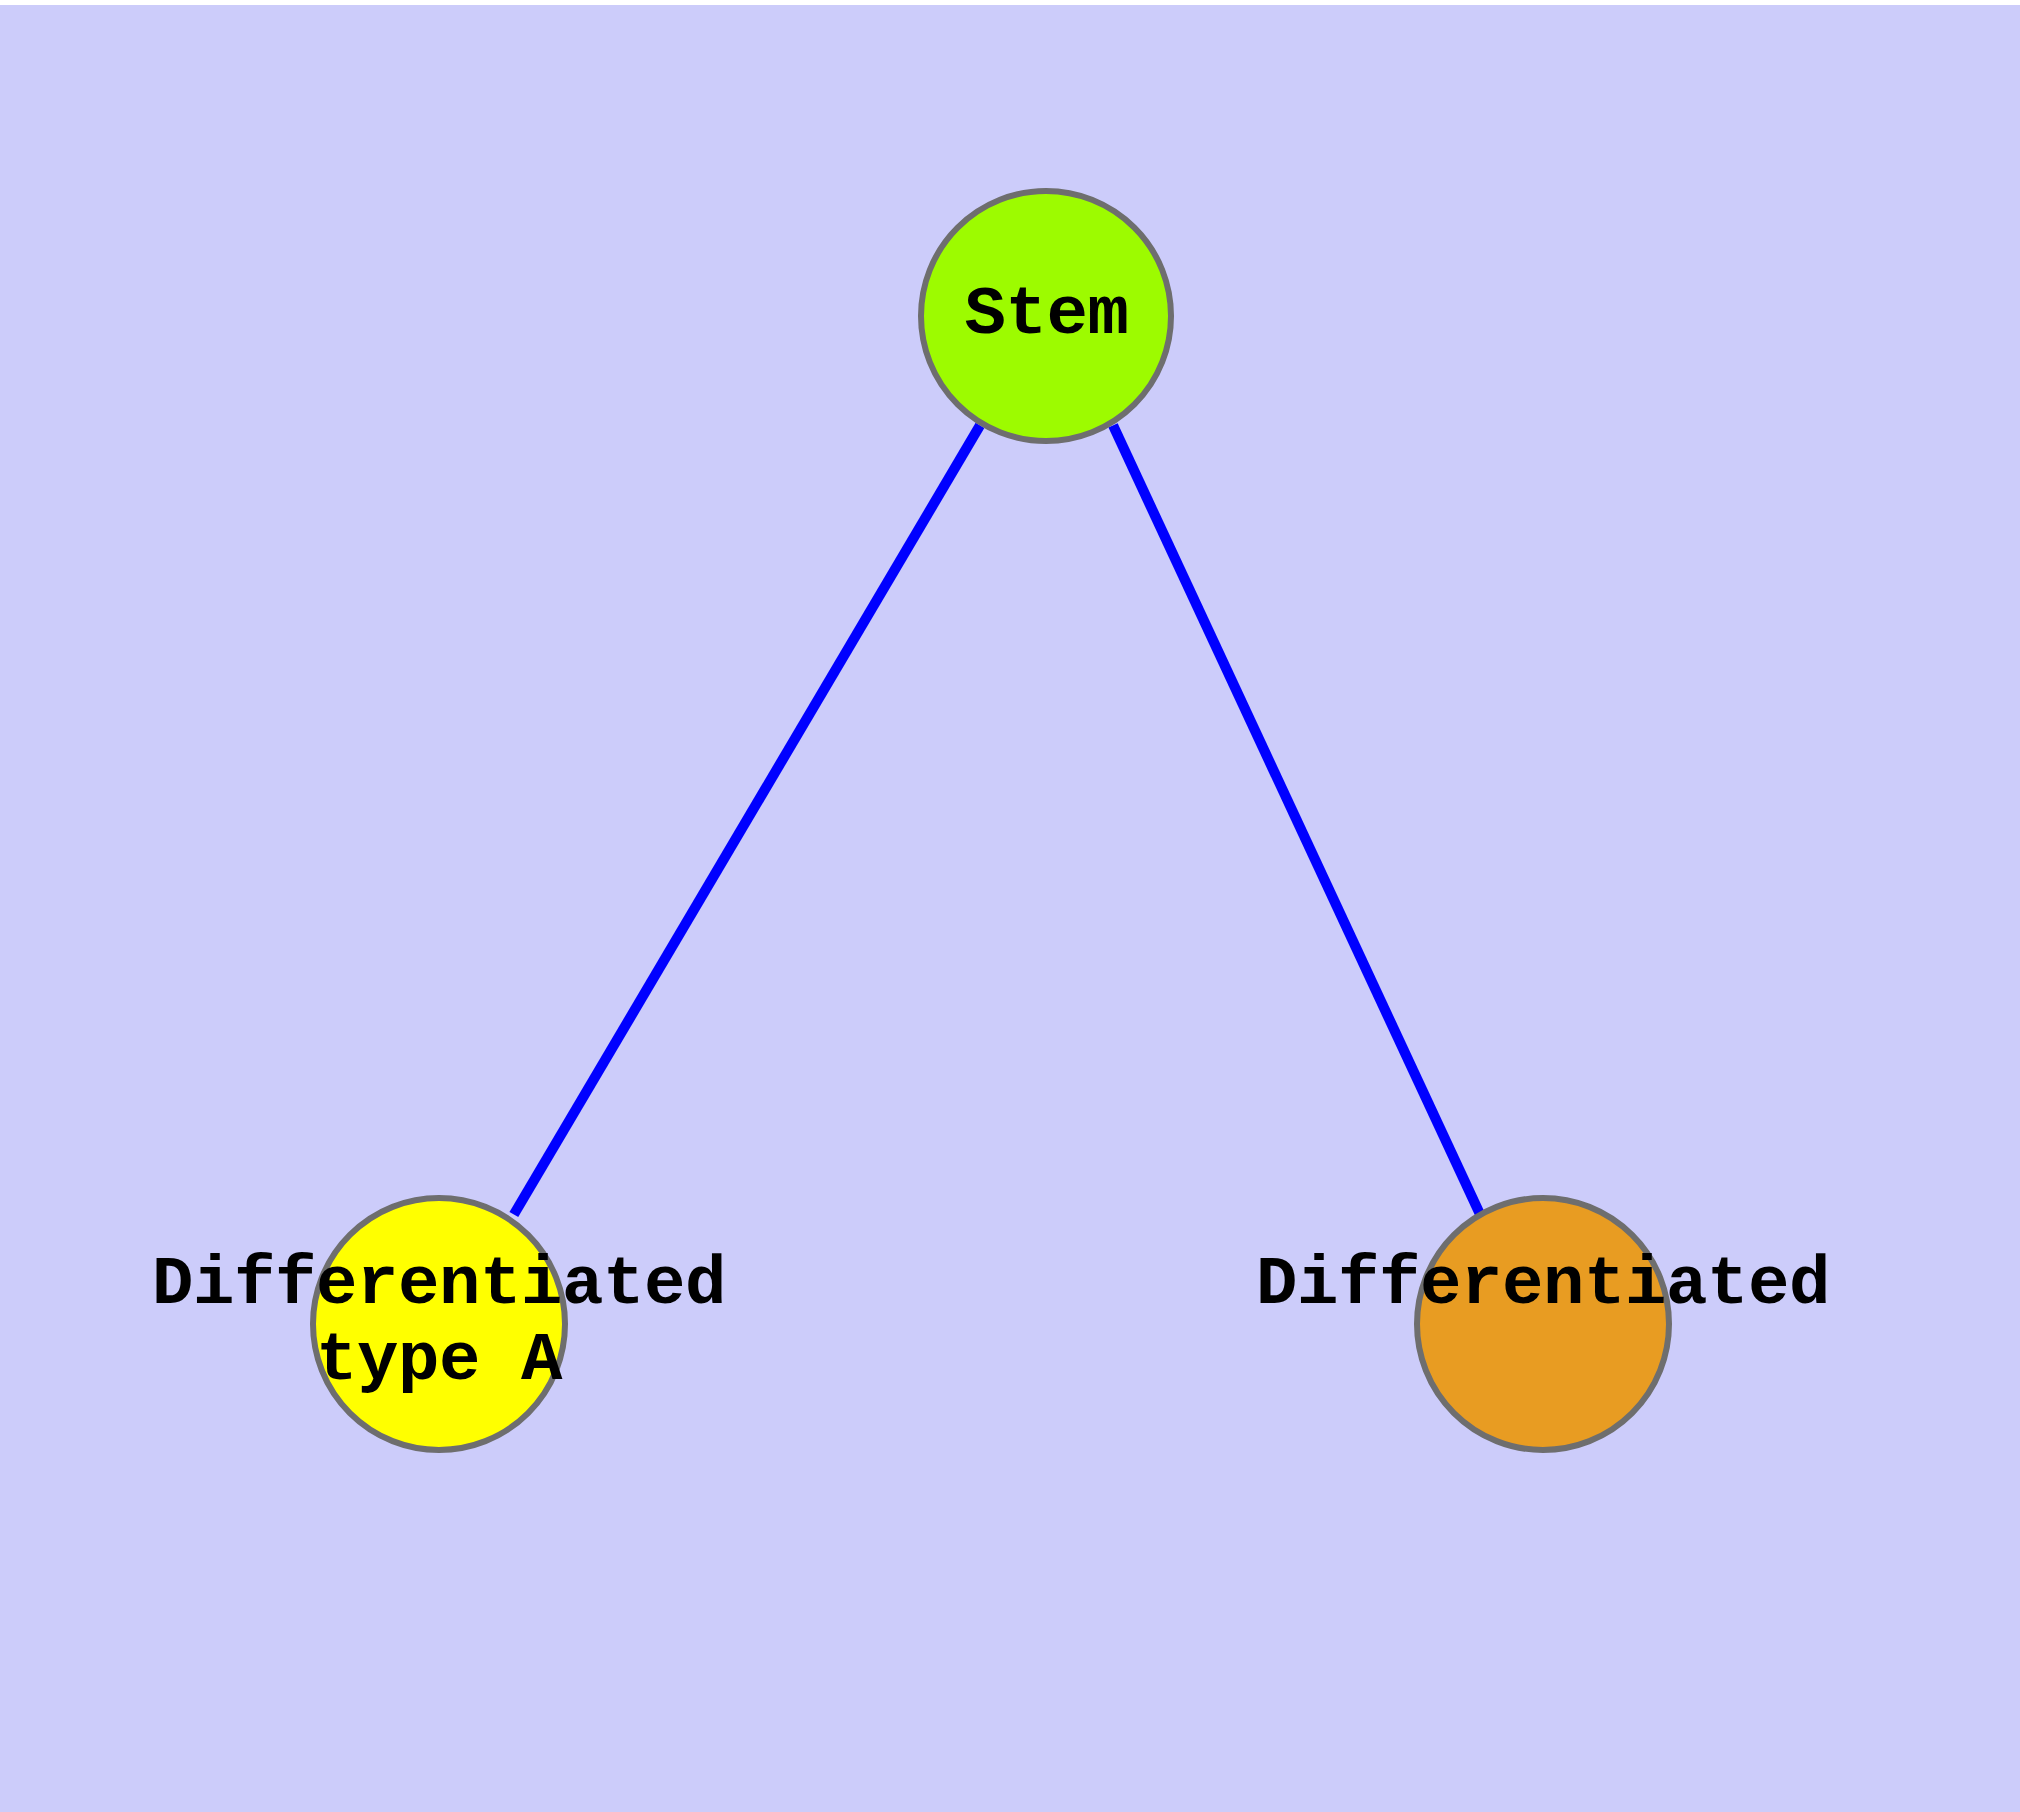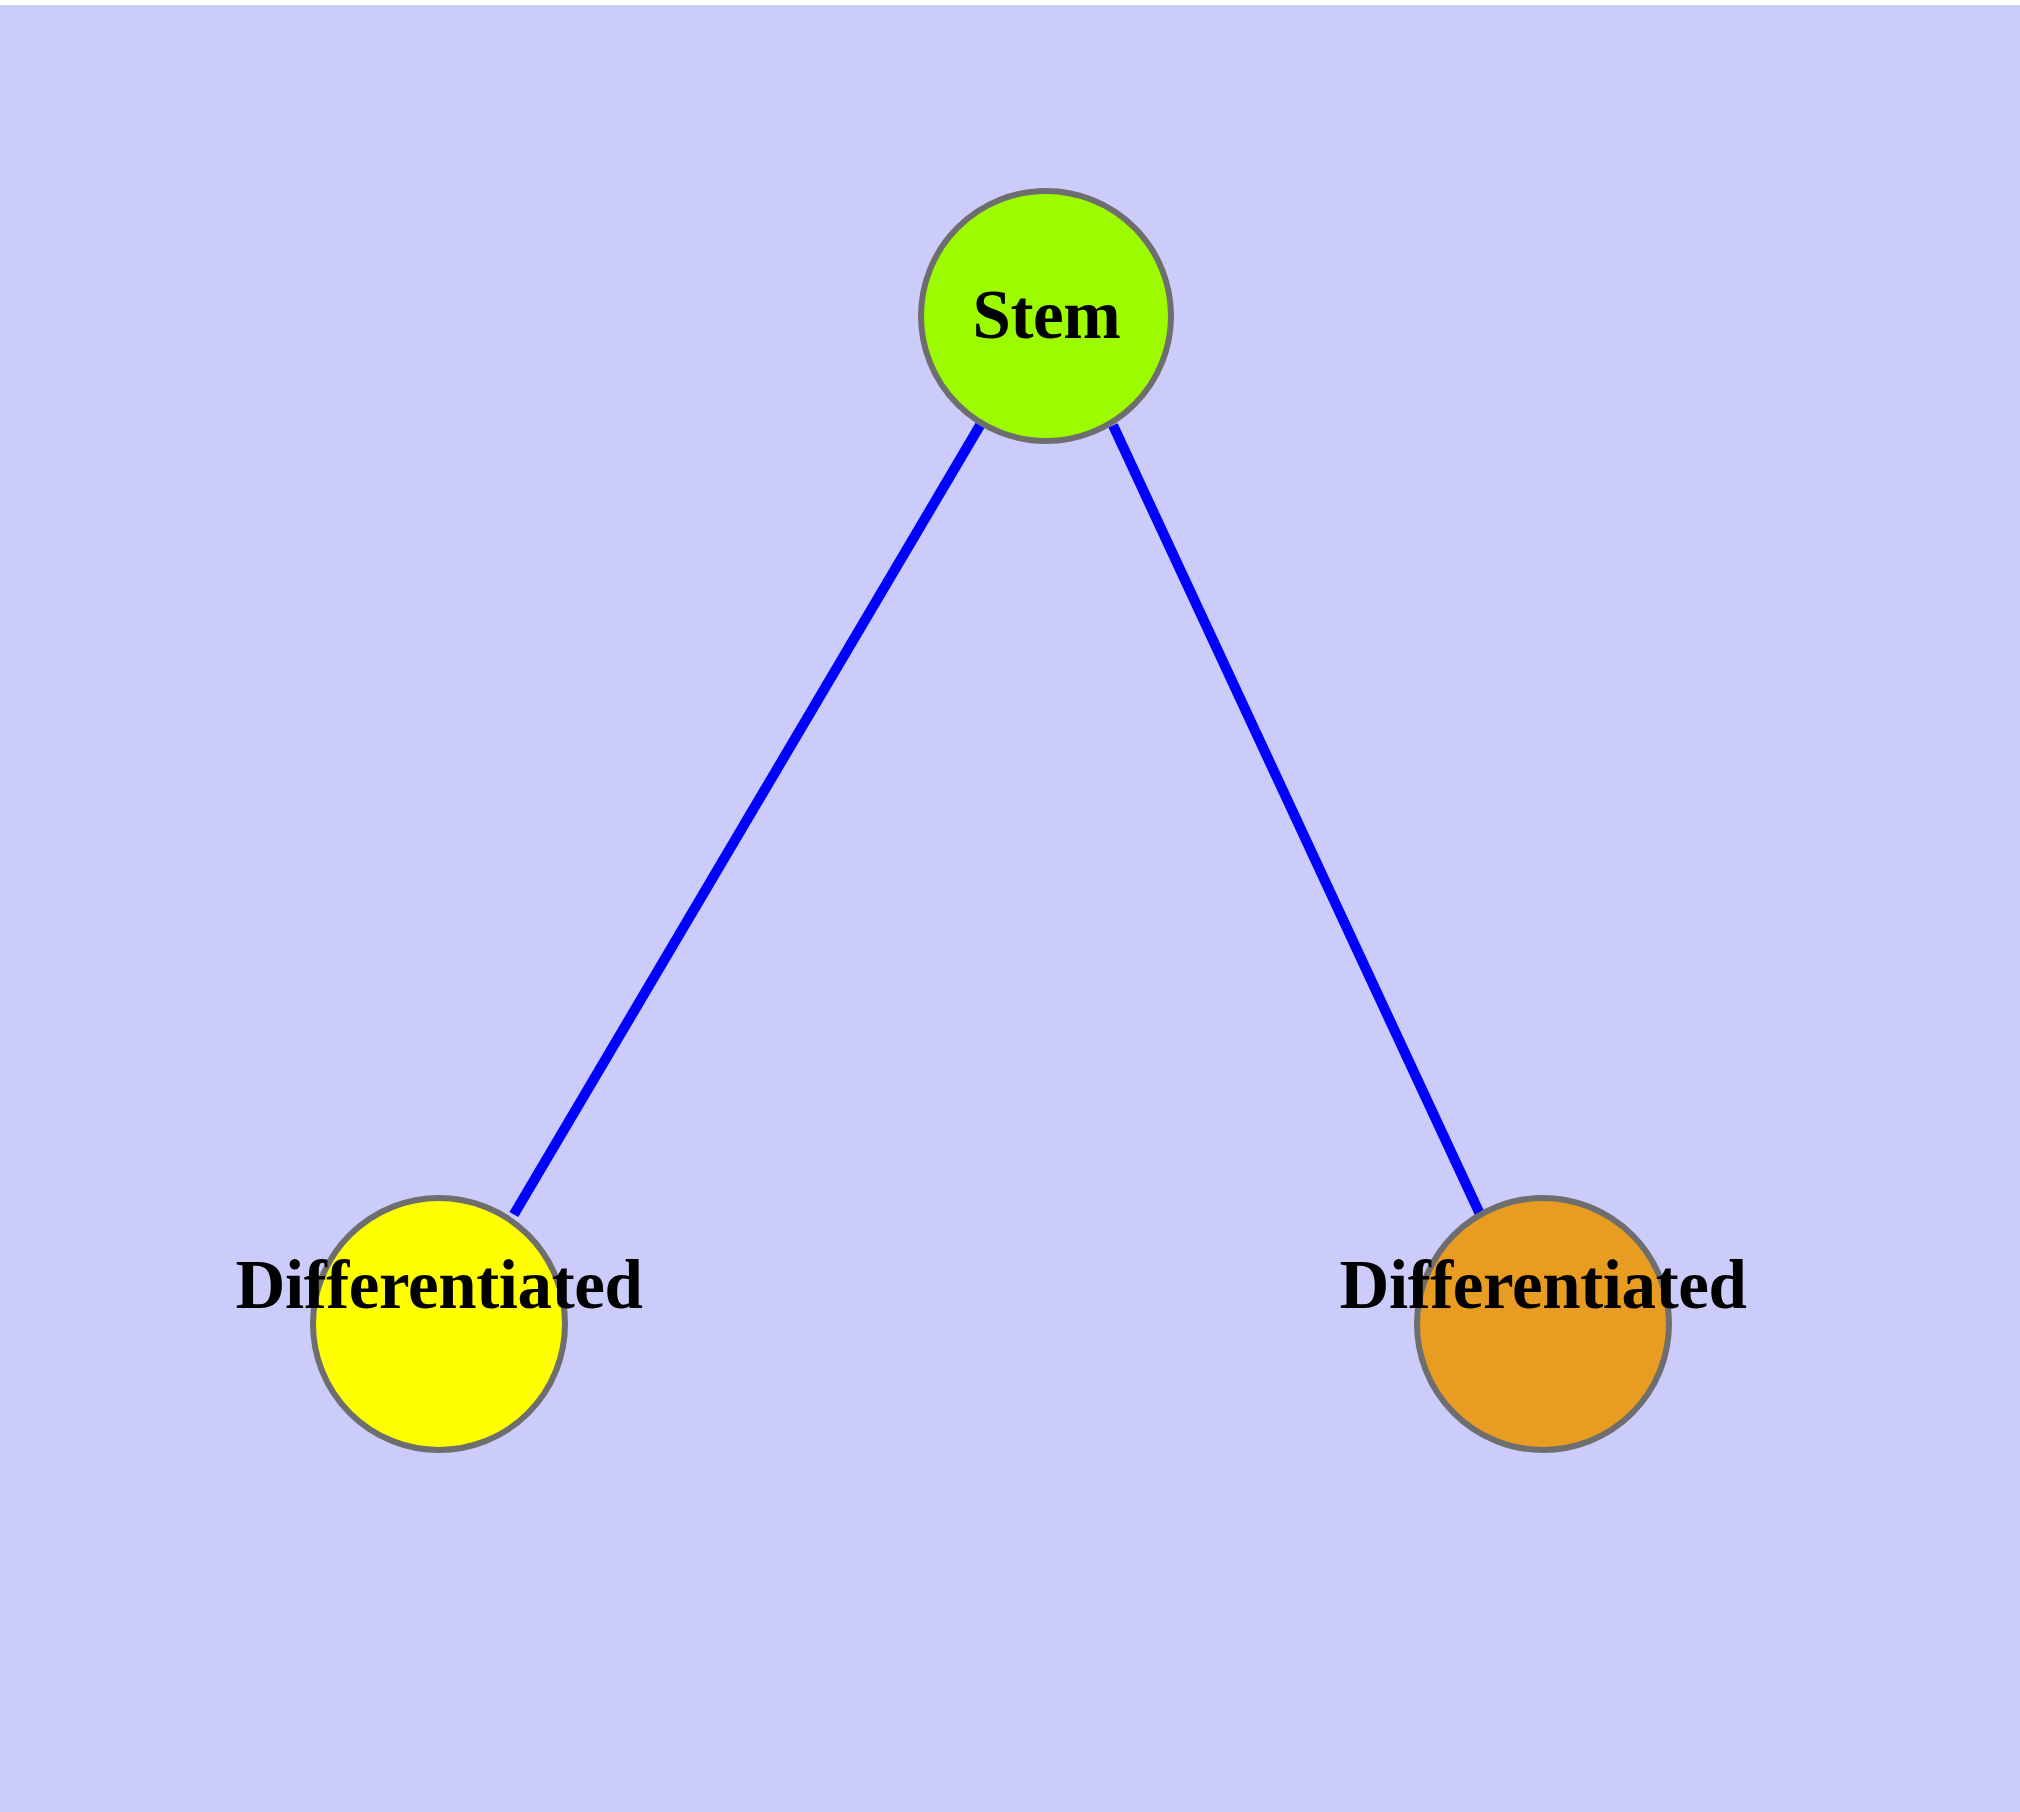--- a/index.html
+++ b/index.html
@@ -7,21 +7,21 @@
     margin: 0;
     padding: 0;
     background: #ffffff;
   }
   #canvas {
     position: relative;
     width: 2021px;
     height: 1812px;
     background: #ccccfa;
     overflow: hidden;
-    font-family: Liberation Serif, serif;
+    font-family: Liberation Mono, monospace;
   }
   #edge-layer {
     position: absolute;
     left: 0;
     top: 0;
     width: 2021px;
     height: 1812px;
     pointer-events: none;
   }
   .graph-node {
@@ -104,18 +104,18 @@
   </svg>
 
   <div class="graph-node" id="node-stem" style="left: 918px; top: 188px; width: 256px; height: 256px; background: rgb(157, 251, 0); border-color: rgb(110, 110, 110); border-width: 6.8px;"></div>
 
   <div class="graph-node" id="node-diff-a" style="left: 310px; top: 1195px; width: 258px; height: 258px; background: rgb(255, 255, 0); border-color: rgb(110, 110, 110); border-width: 6.8px;"></div>
 
   <div class="graph-node" id="node-diff-b" style="left: 1414px; top: 1195px; width: 258px; height: 258px; background: rgb(232, 156, 34); border-color: rgb(110, 110, 110); border-width: 6.8px;"></div>
 
   <div class="node-label" id="label-stem" style="color: rgb(0, 0, 0); left: 792px; top: 278px;">Stem</div>
 
-  <div class="node-label" id="label-diff-a" style="color: rgb(0, 0, 0); left: 100px; top: 1248px;"><span>Differentiated</span><br></div>
+  <div class="node-label" id="label-diff-a" style="color: rgb(0, 0, 0); left: 100px; top: 1248px;"><span>Differentiated</span><br><span>type A</span></div>
 
   <div class="node-label" id="label-diff-b" style="color: rgb(0, 0, 0); left: 1204px; top: 1248px;"><span>Differentiated</span><br></div>
 
 </div>
 
 
 </body></html>

